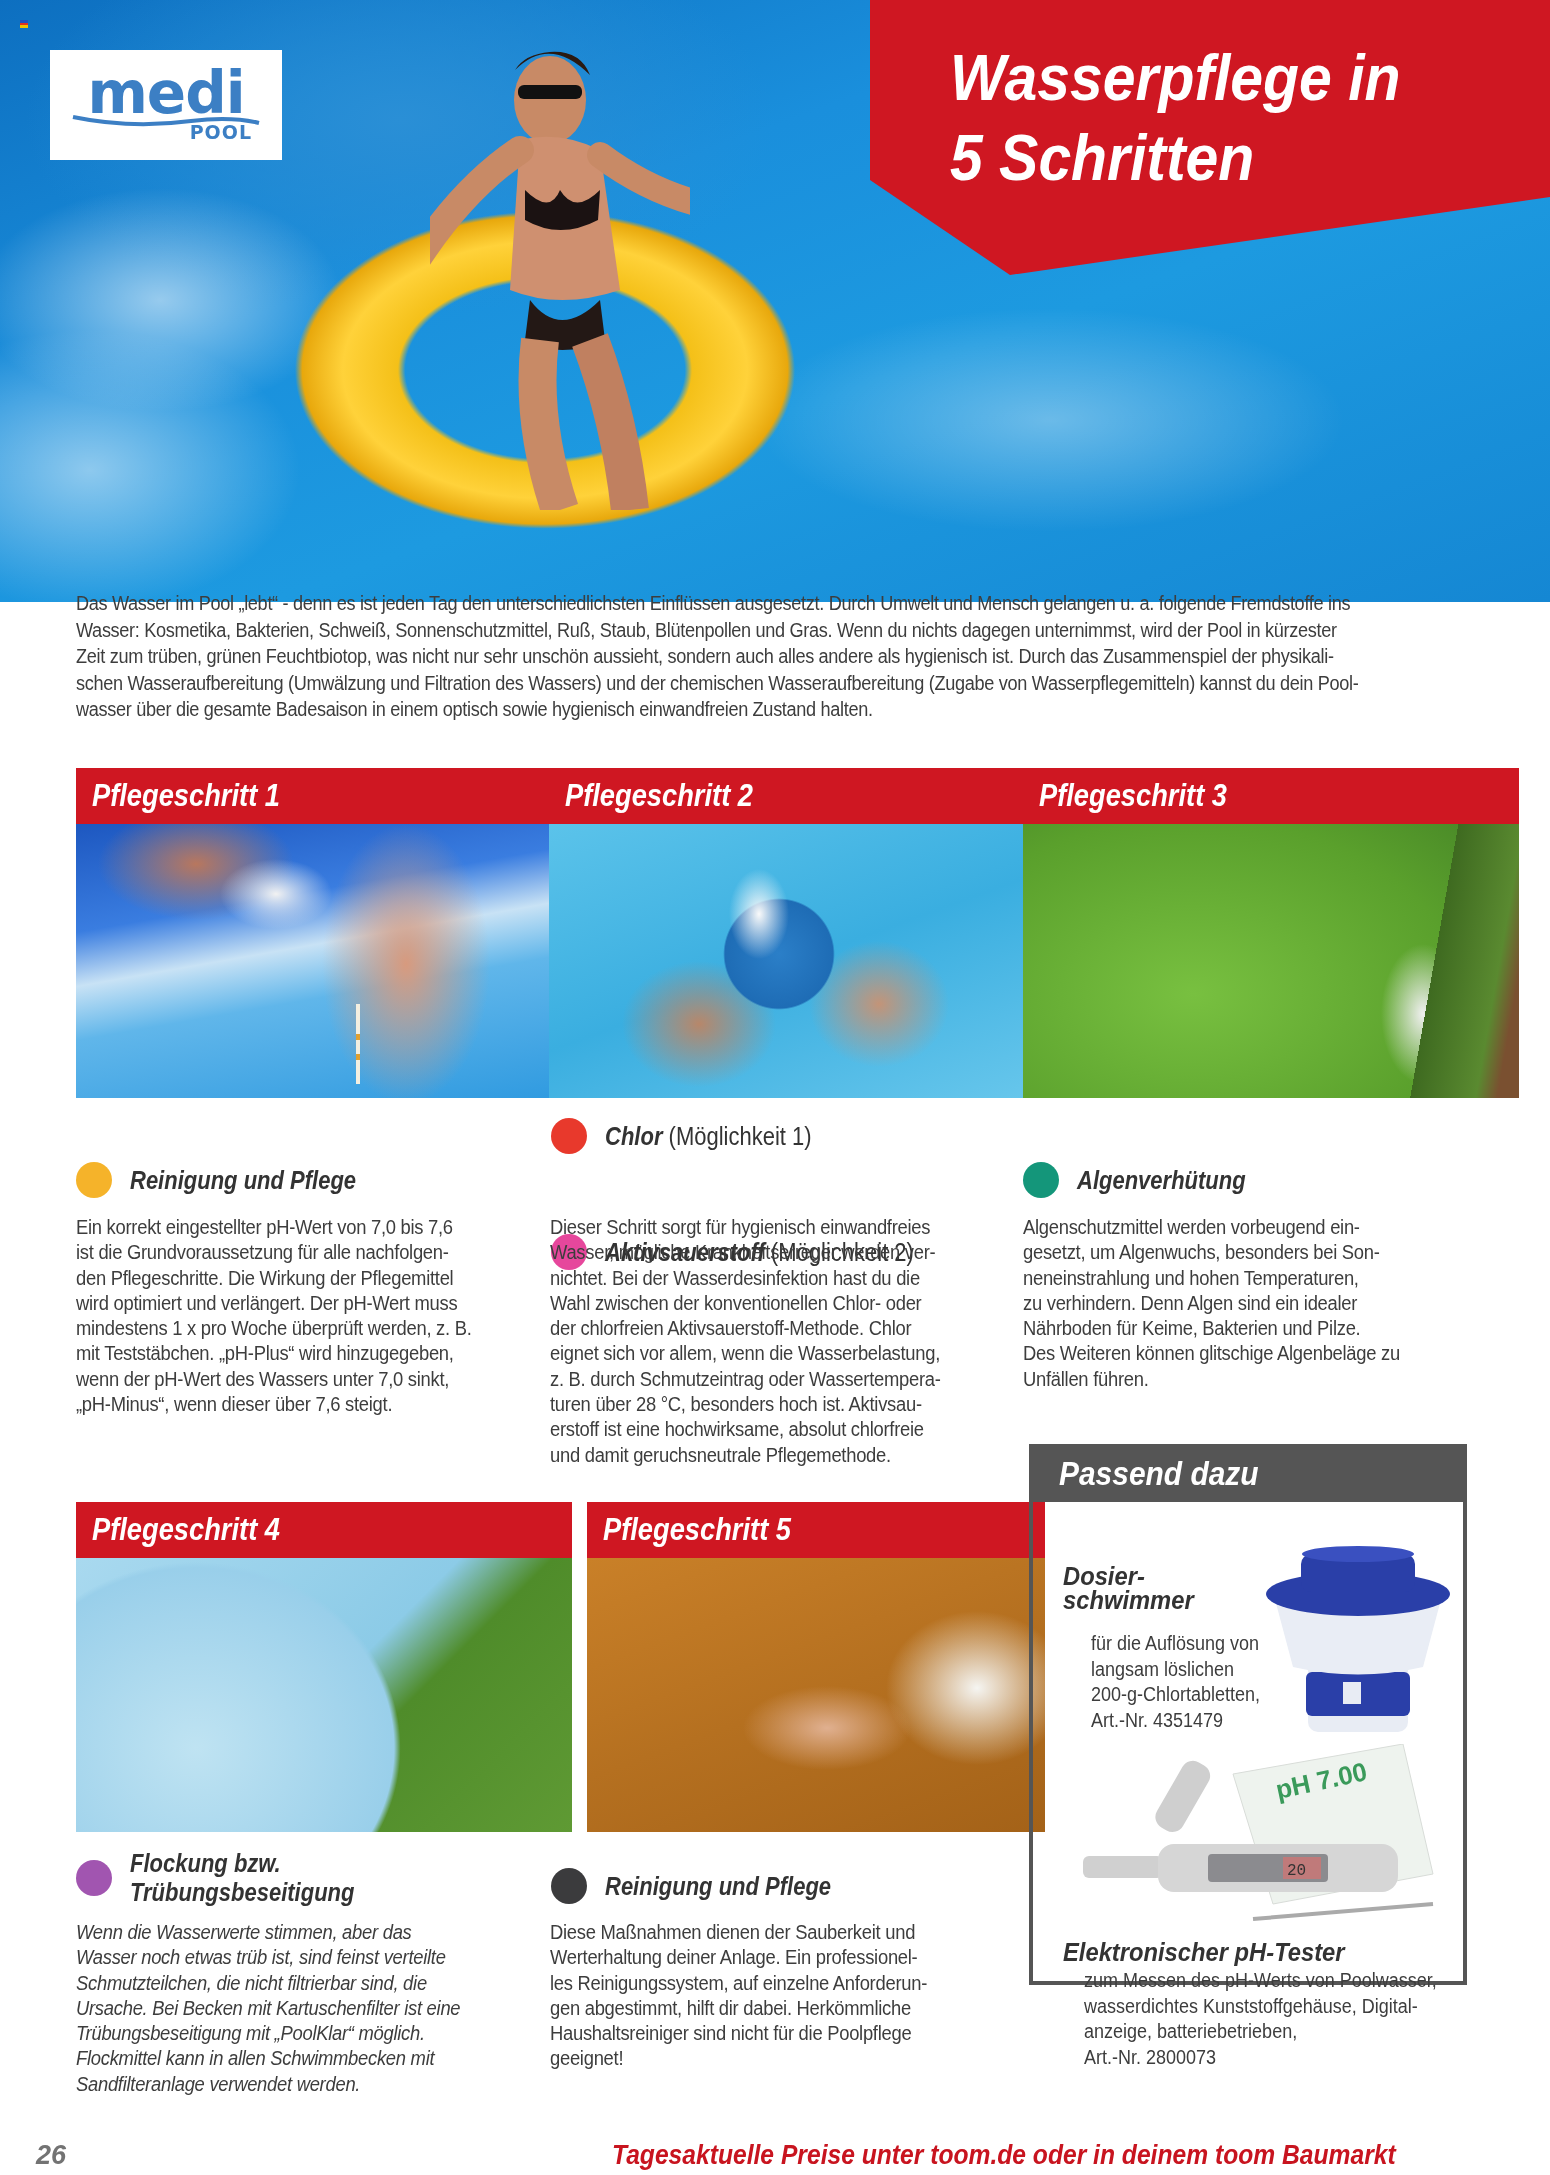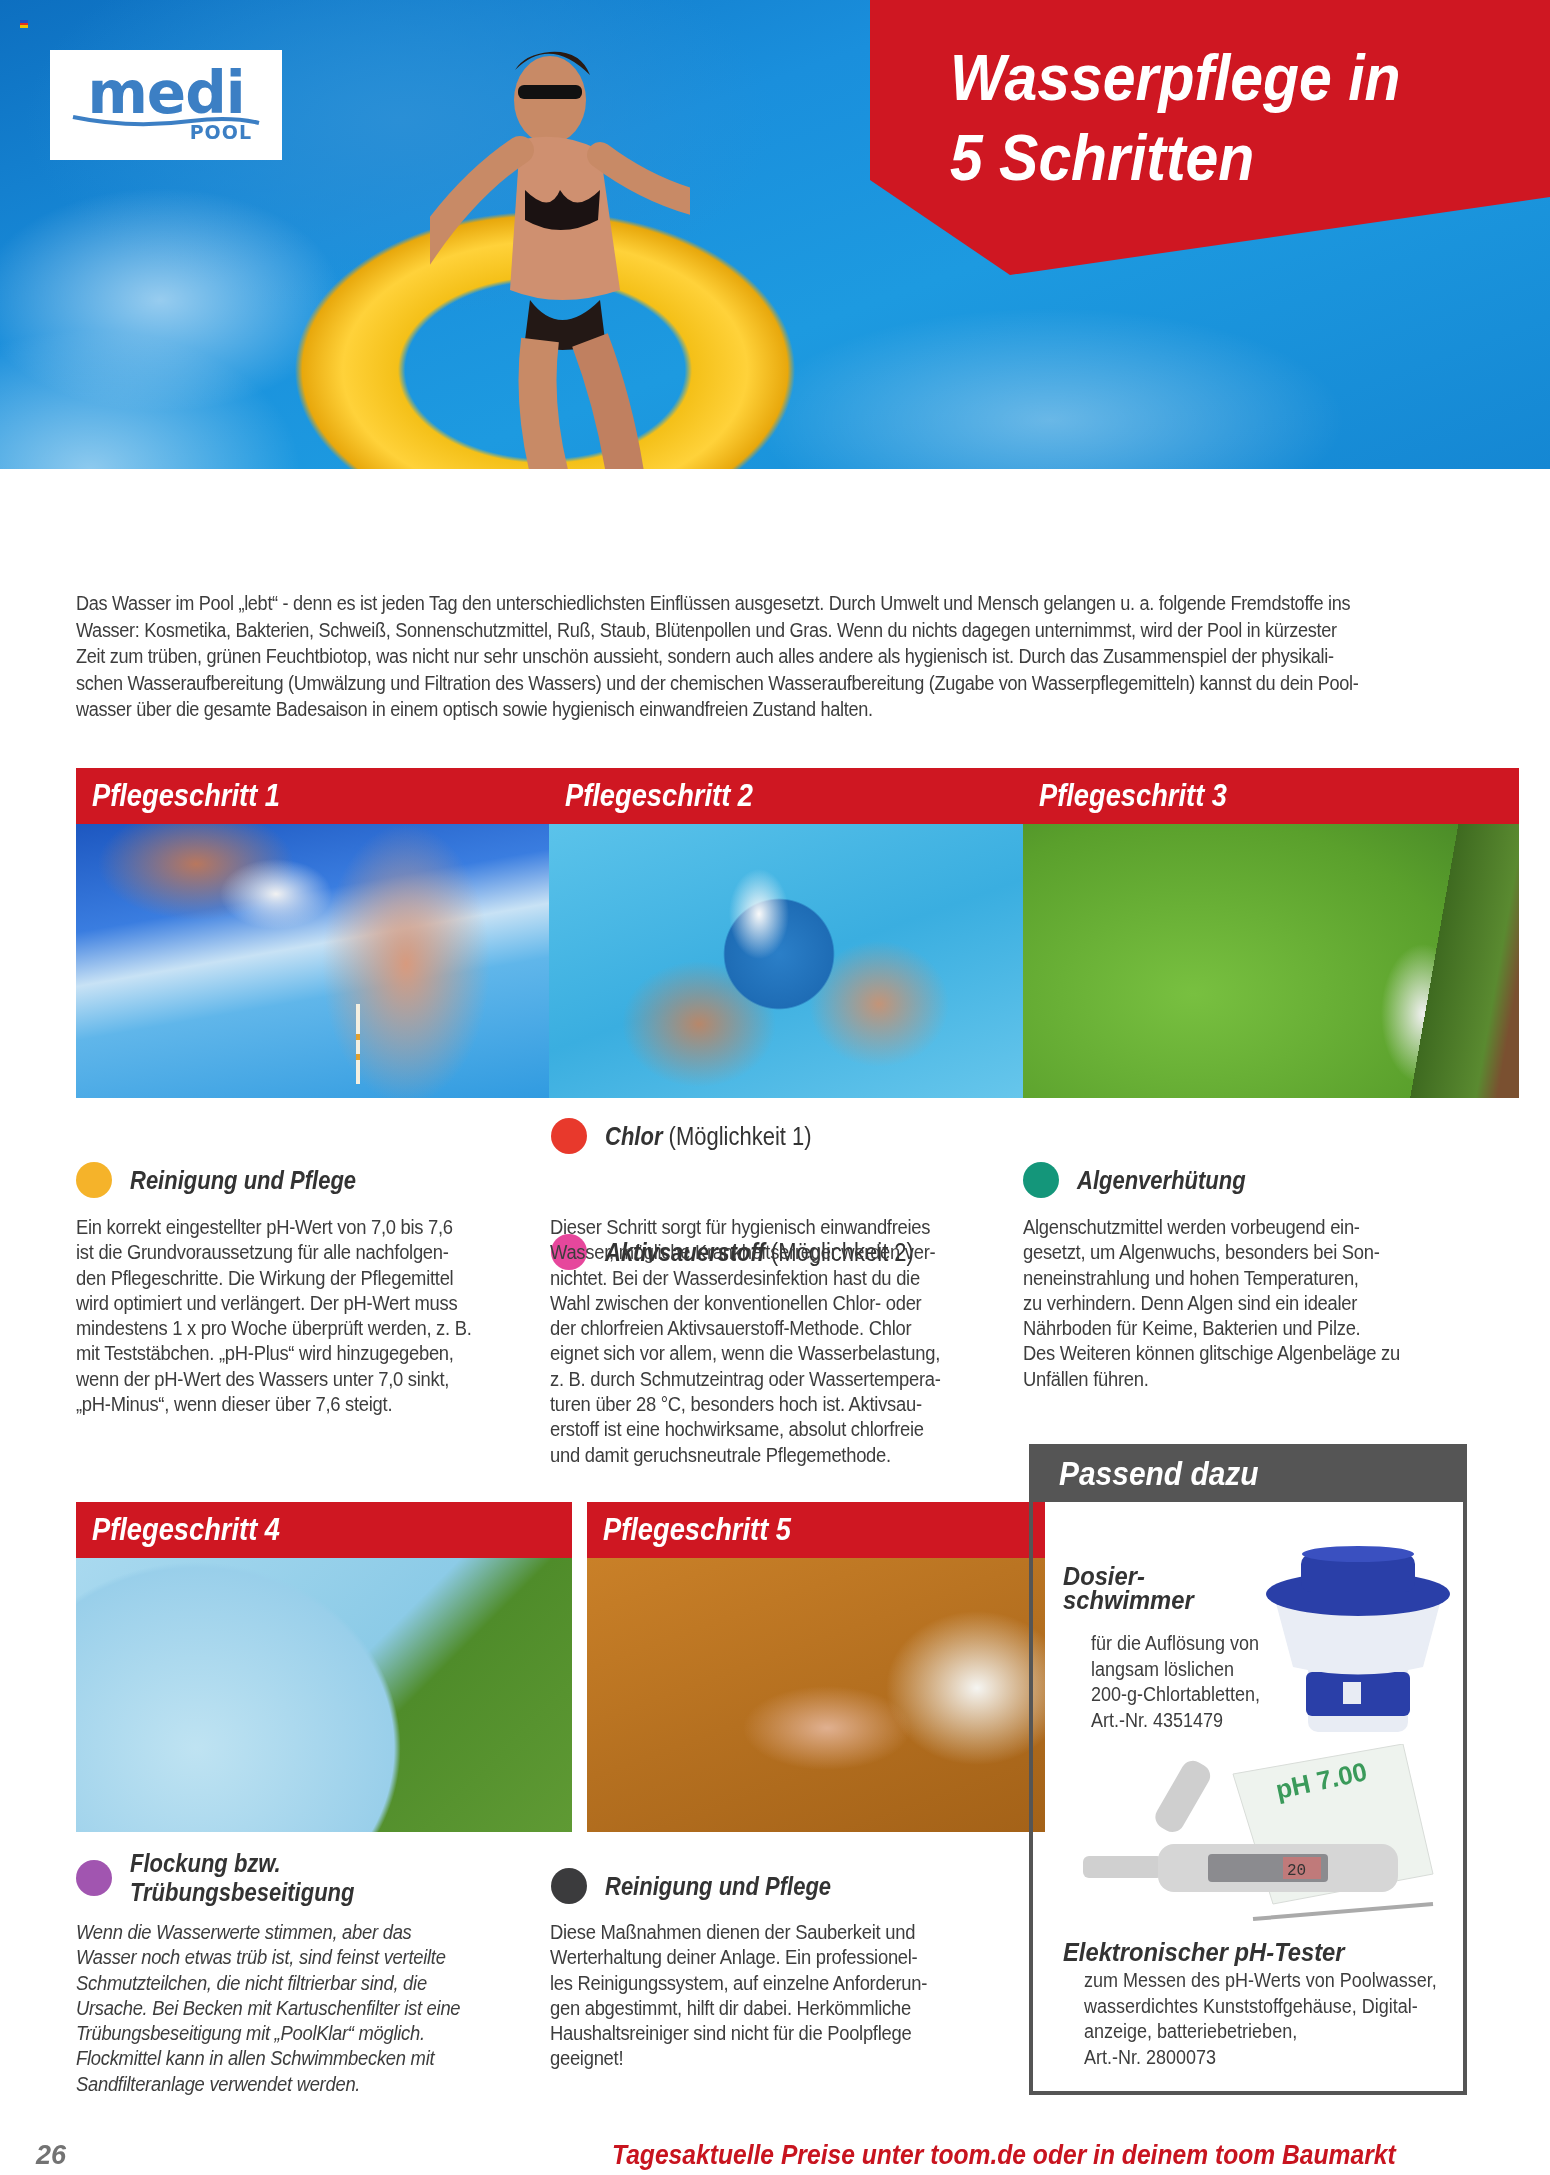--- a/index.html
+++ b/index.html
@@ -1,20 +1,20 @@
 <!DOCTYPE html>
 <html><head>
 <meta charset="utf-8">
 <style>
   * { box-sizing: border-box; margin: 0; padding: 0; }
   html, body { width: 1550px; height: 2175px; background: #ffffff; overflow: hidden; }
   body { position: relative; font-family: "Liberation Sans", sans-serif; color: #3a3a3a; }
 
   
-  .hero { position: absolute; left: 0; top: 0; width: 1550px; height: 469px; overflow: hidden;
+  .hero { position: absolute; left: 0; top: 0; width: 1550px; height: 602px; overflow: hidden;
     background:
       radial-gradient(ellipse 260px 160px at 160px 300px, rgba(255,255,255,0.55), transparent 70%),
       radial-gradient(ellipse 300px 200px at 90px 470px, rgba(255,255,255,0.5), transparent 70%),
       radial-gradient(ellipse 420px 160px at 1050px 420px, rgba(255,255,255,0.35), transparent 70%),
       radial-gradient(ellipse 500px 260px at 400px 120px, #2a8fd6, transparent 75%),
       linear-gradient(160deg, #0d6fc0 0%, #1a8fdc 35%, #1d9ae0 60%, #1587d3 100%);
   }
   .hero-flag { position: absolute; left: 20px; top: 20px; width: 8px; height: 8px;
     background: linear-gradient(#2050c0 0 33%, #e03020 33% 66%, #f0c000 66%); }
   .logo-box { position: absolute; left: 50px; top: 50px; width: 232px; height: 110px; background: #fff;
@@ -75,21 +75,21 @@
   
   .bullet-head { position: absolute; display: flex; align-items: center; }
   .dot { width: 36px; height: 36px; border-radius: 50%; flex: 0 0 36px; }
   .bh-title { font-weight: bold; font-style: italic; font-size: 25px; color: #333; margin-left: 18px; line-height: 30px;
     display: inline-block; transform: scaleX(0.88); transform-origin: left center; white-space: nowrap; }
   .bh-sub { font-style: normal; font-weight: normal; }
   .body-text { position: absolute; font-size: 20px; line-height: 25.3px; color: #3d3d3d; letter-spacing: -0.3px; }
   .body-text span { display: block; white-space: nowrap; transform: scaleX(0.92); transform-origin: left top; }
 
   
-  .passend { position: absolute; left: 1029px; top: 1444px; width: 438px; height: 651px; border: 4px solid #555; border-top: none; }
+  .passend { position: absolute; left: 1029px; top: 1444px; width: 438px; height: 541px; border: 4px solid #555; border-top: none; }
   .passend-head { position: absolute; left: -4px; top: 0; width: 438px; height: 58px; background: #555; color: #fff;
     font-weight: bold; font-style: italic; font-size: 34px; line-height: 58px; padding-left: 30px; }
   .passend-head span { display: inline-block; transform: scaleX(0.88); transform-origin: left center; }
   .prod-title { position: absolute; font-weight: bold; font-style: italic; font-size: 25px; line-height: 24px; color: #333; }
   .prod-title span { display:block; transform: scaleX(0.95); transform-origin: left top; }
   .prod-desc { position: absolute; font-size: 20px; line-height: 25.5px; color: #3d3d3d; }
   .prod-desc span { display: block; white-space: nowrap; transform: scaleX(0.9); transform-origin: left top; }
 
   
   .page-num { position: absolute; left: 36px; top: 2140px; font-weight: bold; font-style: italic; font-size: 27px; color: #737373; }

